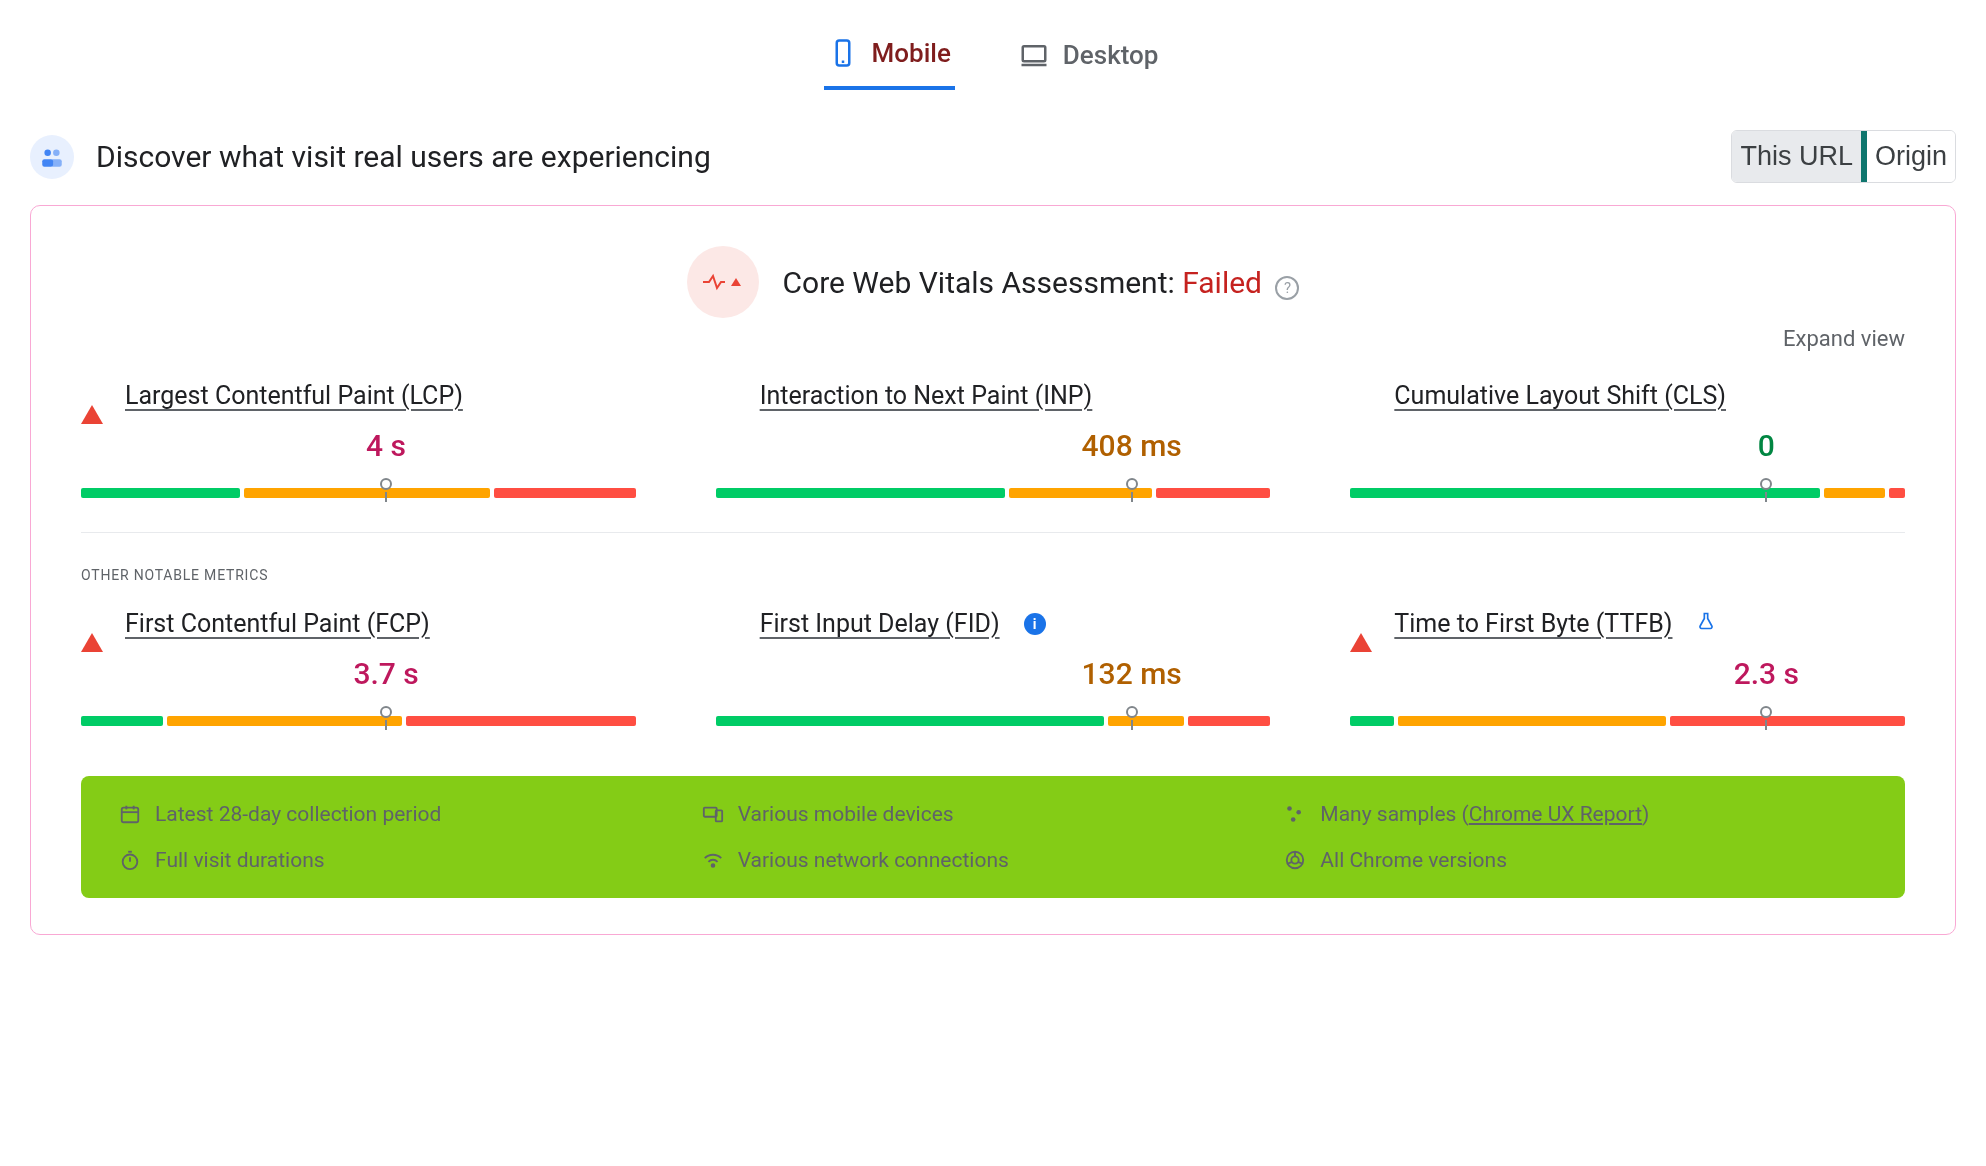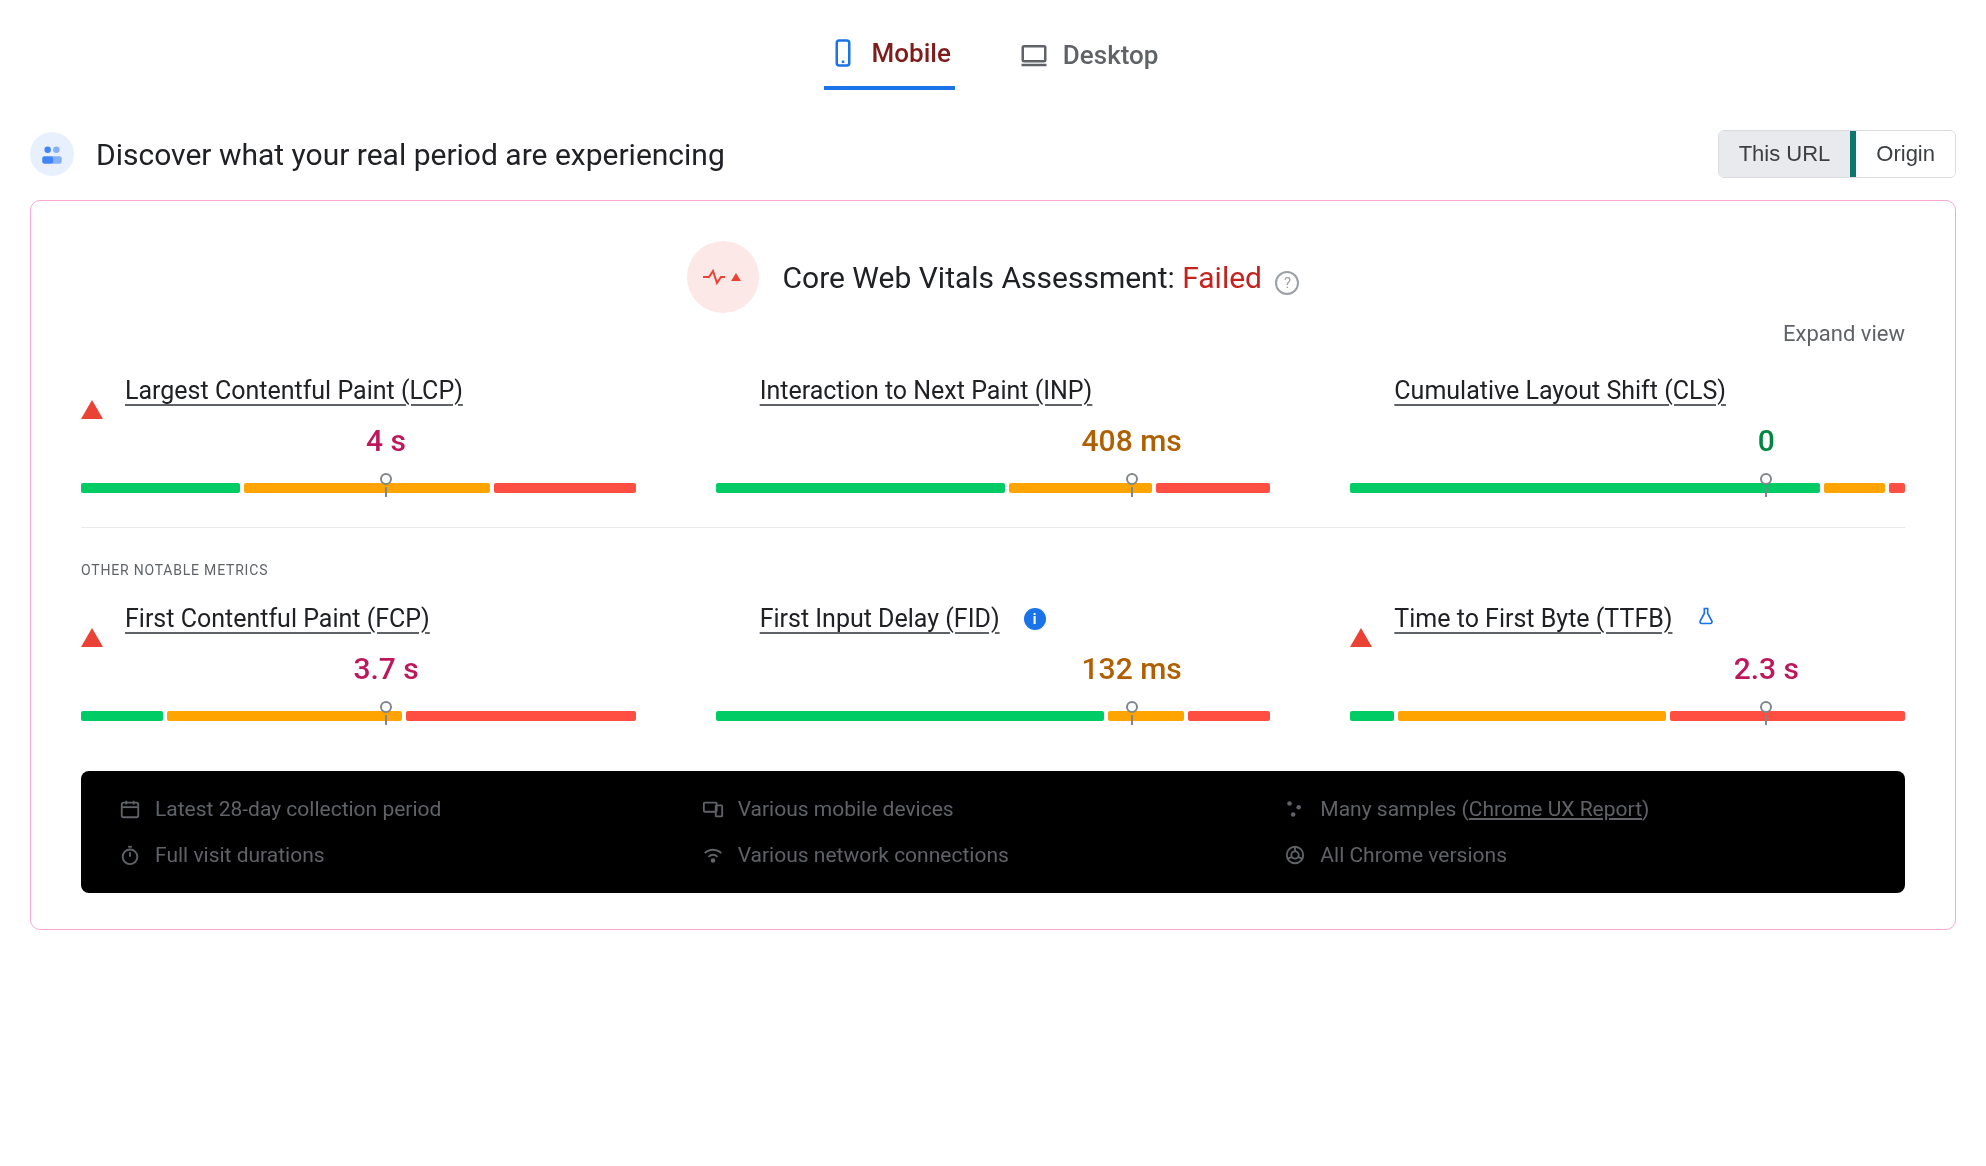--- a/index.html
+++ b/index.html
@@ -37,21 +37,21 @@
 .header-left { display: flex; align-items: center; gap: 22px; }
 .header-icon {
   width: 44px; height: 44px; border-radius: 50%;
   background: #e8f0fe; display: flex; align-items: center; justify-content: center;
 }
 .header-title { font-size: 30px; font-weight: 400; }
 .segmented {
   display: flex; border: 1px solid #dadce0; border-radius: 6px; overflow: hidden;
 }
 .seg-btn {
-  padding: 10px 20px; font-size: 22px; background: #fff; border: none;
+  padding: 10px 8px; font-size: 27px; background: #fff; border: none;
   color: #3c4043; cursor: pointer;
 }
 .seg-btn.active { background: #e8eaed; }
 .seg-btn + .seg-btn { border-left: 6px solid #0f766e; }
 .panel {
   border: 1px solid #f9a8d4; border-radius: 10px; padding: 40px 50px 36px;
 }
 .assess-row {
   display: flex; justify-content: center; align-items: center; gap: 24px;
   margin-bottom: 8px;
@@ -110,21 +110,21 @@
   transform: translateX(-50%);
 }
 .marker::after {
   content: ''; position: absolute; left: 50%; top: 12px; width: 2px; height: 10px;
   background: #80868b; transform: translateX(-50%);
 }
 .section-label {
   font-size: 14px; letter-spacing: 0.8px; color: #5f6368; margin: 34px 0 26px;
 }
 .footer-box {
-  background: #000000; border-radius: 8px; padding: 26px 38px; margin-top: 30px;
+  background: #84cc16; border-radius: 8px; padding: 26px 38px; margin-top: 30px;
 }
 .footer-grid {
   display: grid; grid-template-columns: 1fr 1fr 1fr; row-gap: 22px;
 }
 .footer-item { display: flex; align-items: center; gap: 14px; color: #5f6368; font-size: 21px; }
 .footer-item svg { width: 22px; height: 22px; flex-shrink: 0; }
 .ul { text-decoration: underline; cursor: pointer; }
 </style>
 </head>
 <body>
@@ -149,21 +149,21 @@
 <div class="header-row">
   <div class="header-left">
     <div class="header-icon">
       <svg width="26" height="26" viewBox="0 0 24 24">
           <circle cx="8" cy="8" r="3" fill="#4285f4"></circle>
           <circle cx="16" cy="8" r="3" fill="#4285f4" opacity="0.6"></circle>
           <rect x="3" y="14" width="10" height="7" rx="2" fill="#4285f4"></rect>
           <rect x="11" y="14" width="10" height="7" rx="2" fill="#4285f4" opacity="0.6"></rect>
         </svg>
     </div>
-    <div class="header-title">Discover what your real period are experiencing</div>
+    <div class="header-title">Discover what visit real users are experiencing</div>
   </div>
   <div class="segmented">
     <button class="seg-btn active">This URL</button>
     <button class="seg-btn">Origin</button>
   </div>
 </div>
 
 <div class="panel">
 
   <div class="assess-row">

